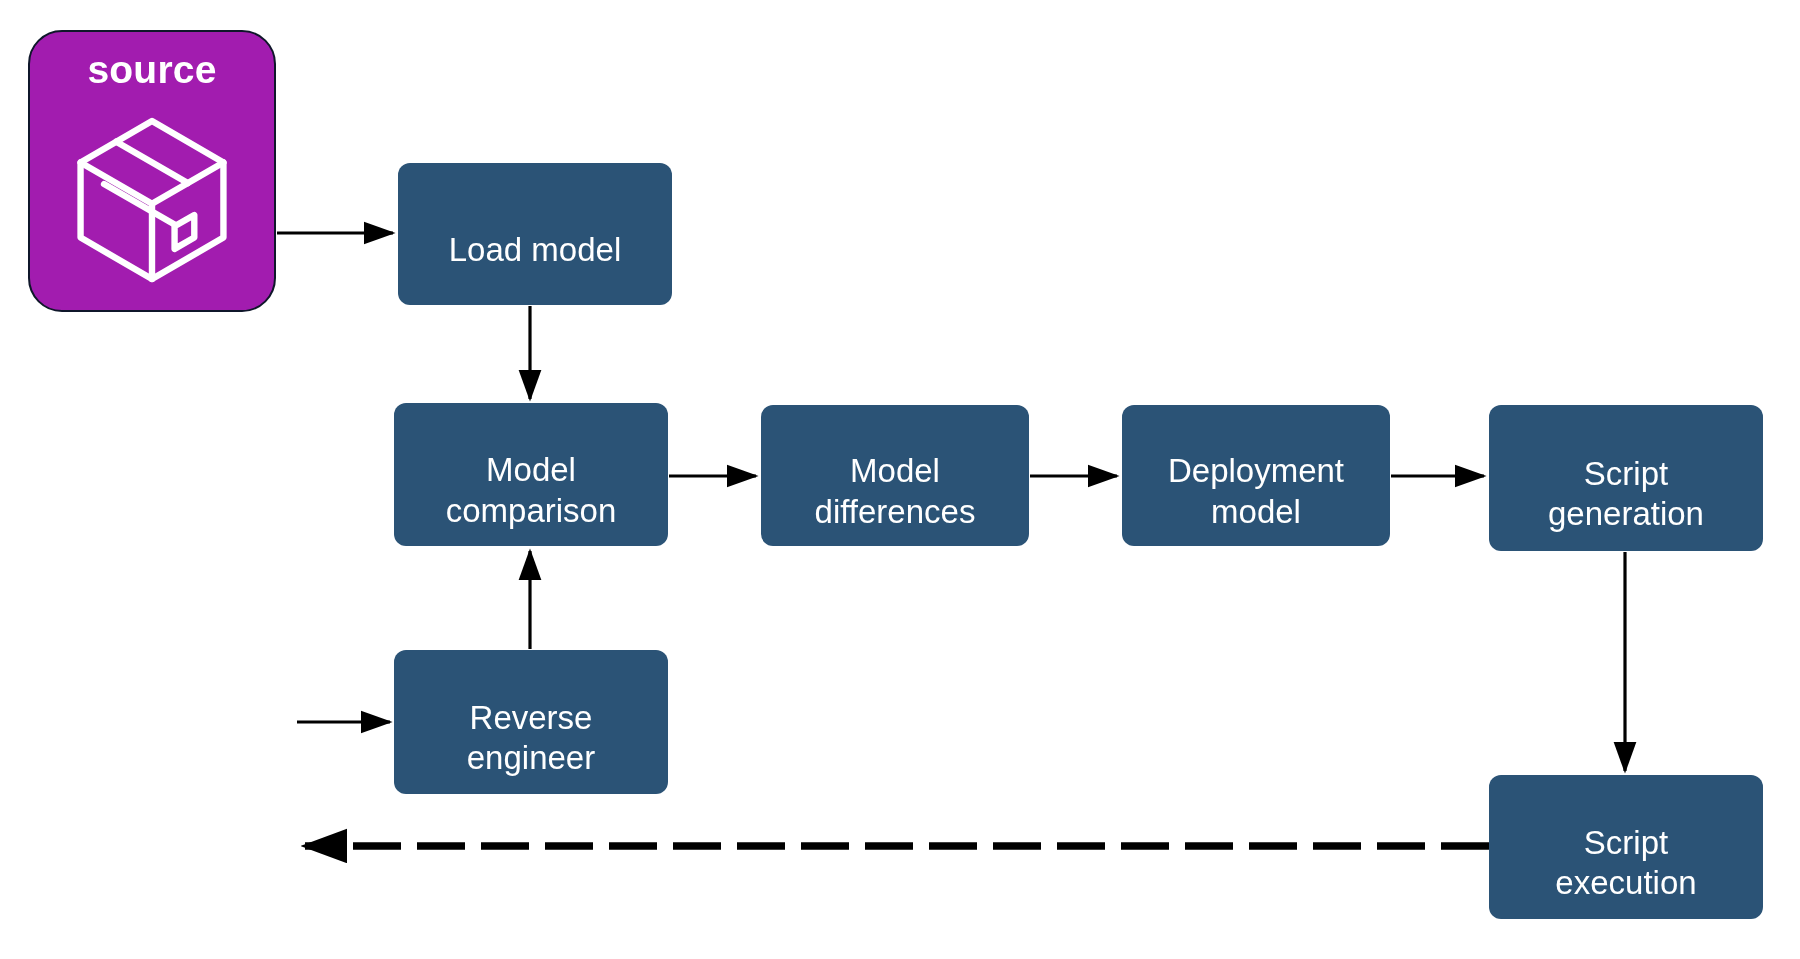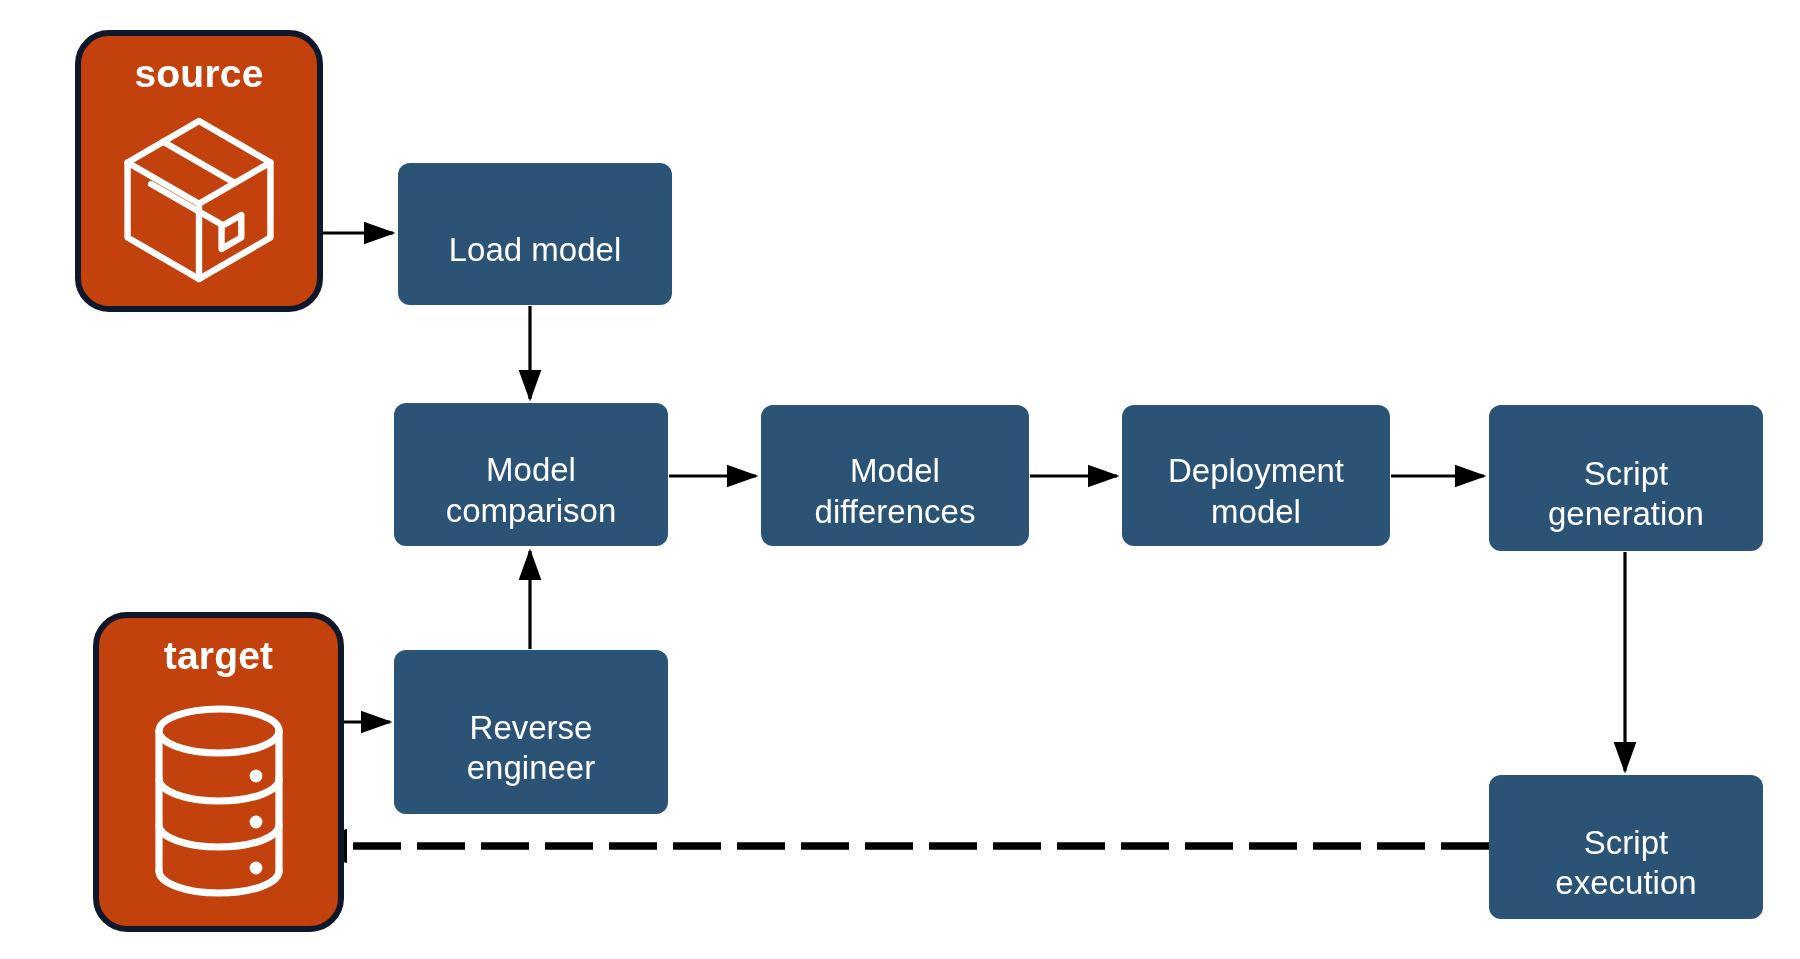--- a/index.html
+++ b/index.html
@@ -14,28 +14,27 @@
   #canvas {
     position: relative;
     width: 1800px;
     height: 959px;
     background: #ffffff;
     overflow: hidden;
   }
   
   .endpoint-node {
     position: absolute;
-    background: #c2410c;
-    border: 6px solid #0f172a;
+    background: #a21caf;
+    border: 2px solid #0f172a;
     border-radius: 34px;
     box-sizing: border-box;
     display: flex;
     flex-direction: column;
     align-items: center;
-    margin-left: 47px;
   }
   .endpoint-label {
     color: #ffffff;
     font-weight: bold;
     font-size: 39px;
     letter-spacing: 0.2px;
     line-height: 1;
     user-select: none;
   }
   .endpoint-art {
@@ -117,36 +116,20 @@
         <path d="M50 52 L50 92"></path>
 
         <path d="M31 19 L69 41"></path>
         <path d="M24.5 41.5 L62 63"></path>
 
         <path d="M62 64 L72.5 58 L72.5 70 L62 76 Z"></path>
       </svg>
     </div>
   </div>
 
-  <div class="endpoint-node" style="left:46px; top:612px; width:251px; height:320px; padding-top:18px;">
-    <div class="endpoint-label">target</div>
-    <div class="endpoint-art">
-      <svg width="160" height="196" viewBox="0 0 80 98" fill="none" stroke="#ffffff" stroke-width="3.6" stroke-linejoin="round" stroke-linecap="round">
-        <ellipse cx="40" cy="14" rx="30" ry="11"></ellipse>
-        <path d="M10 14 L10 84"></path>
-        <path d="M70 14 L70 84"></path>
-        <path d="M10 84 A30 11 0 0 0 70 84"></path>
-        <path d="M10 38 A30 11 0 0 0 70 38"></path>
-        <path d="M10 61 A30 11 0 0 0 70 61"></path>
-        <circle cx="58.5" cy="36.5" r="3.2" fill="#ffffff" stroke="none"></circle>
-        <circle cx="58.5" cy="59.5" r="3.2" fill="#ffffff" stroke="none"></circle>
-        <circle cx="58.5" cy="82.5" r="3.2" fill="#ffffff" stroke="none"></circle>
-      </svg>
-    </div>
-  </div>
 
   <div class="proc-box" style="left:398px; top:163px; width:274px; height:142px;">
     <span>Load model</span>
   </div>
 
   <div class="proc-box" style="left:394px; top:403px; width:274px; height:143px;">
     <span>Model
 comparison</span>
   </div>
 
@@ -158,21 +141,21 @@
   <div class="proc-box" style="left:1122px; top:405px; width:268px; height:141px;">
     <span>Deployment
 model</span>
   </div>
 
   <div class="proc-box" style="left:1489px; top:405px; width:274px; height:146px;">
     <span>Script
 generation</span>
   </div>
 
-  <div class="proc-box" style="left:394px; top:650px; width:274px; height:164px;">
+  <div class="proc-box" style="left:394px; top:650px; width:274px; height:144px;">
     <span>Reverse
 engineer</span>
   </div>
 
   <div class="proc-box" style="left:1489px; top:775px; width:274px; height:144px;">
     <span>Script
 execution</span>
   </div>
 
 </div>

